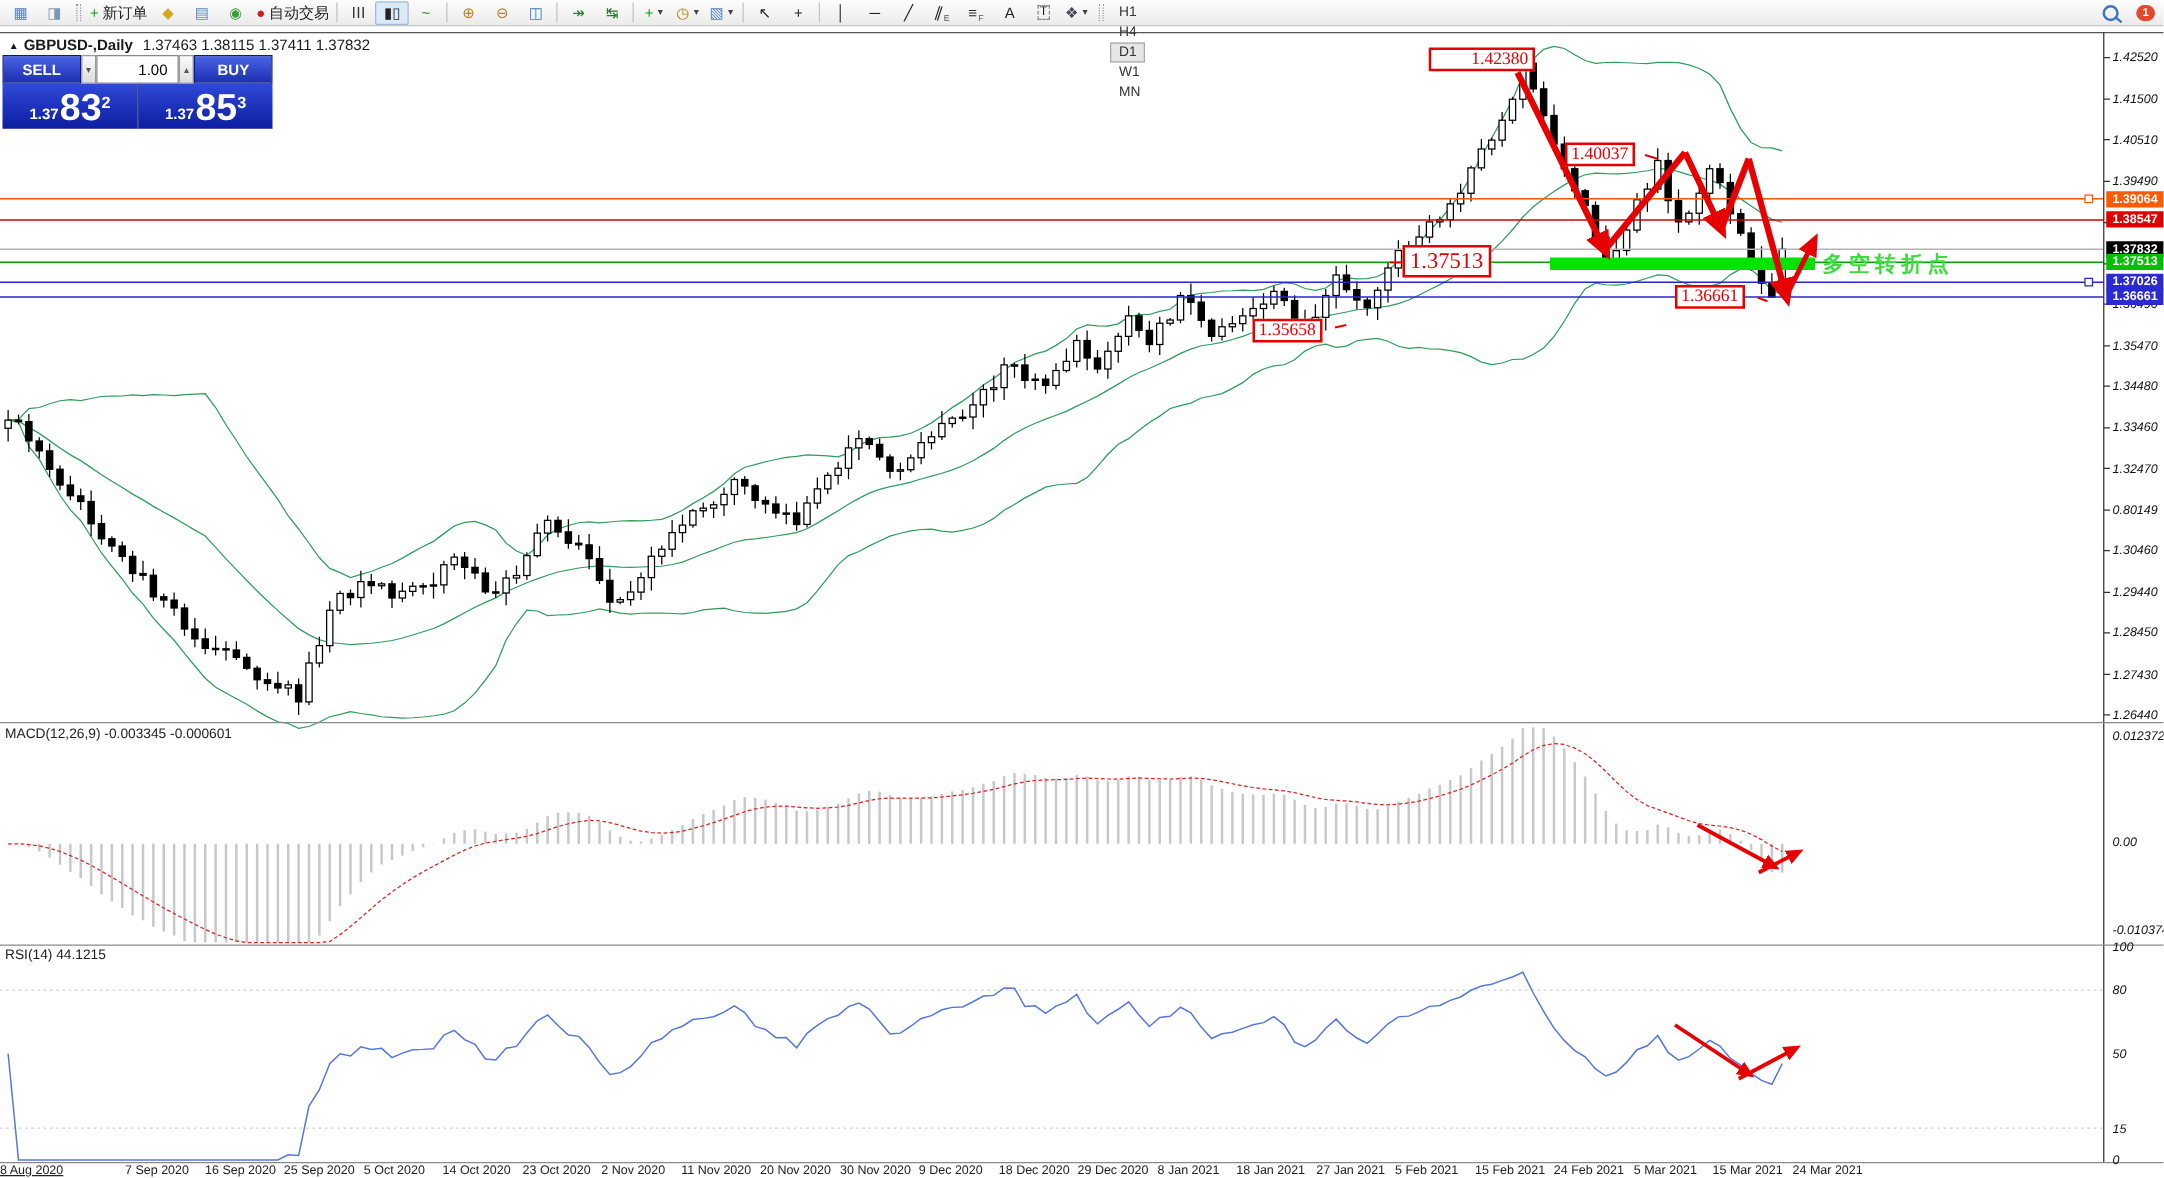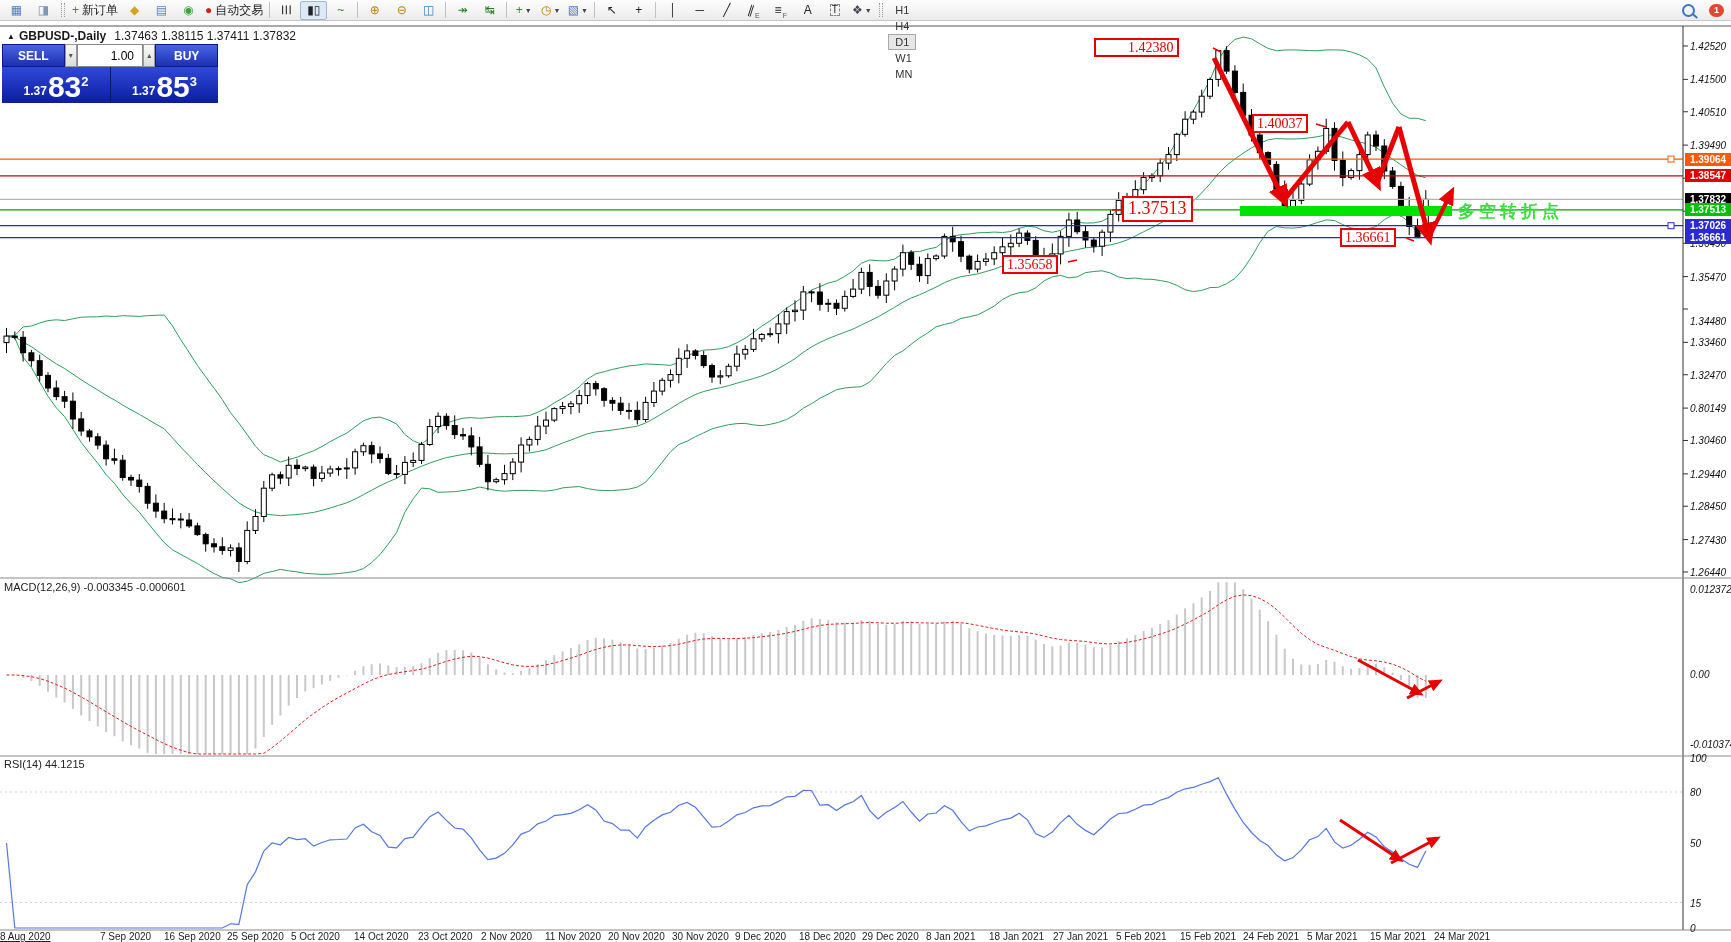--- a/index.html
+++ b/index.html
@@ -796,21 +796,21 @@
   <div class="panel-lbl" style="top:758px;">RSI(14) 44.1215</div>
   <div class="cn-note" style="left: 1458px; top: 200px; color: rgb(59, 220, 59);">多空转折点</div>
 <div style="top:41px;" class="axis-lbl">1.42520</div>
     <div style="top:74px;" class="axis-lbl">1.41500</div>
     <div style="top:107px;" class="axis-lbl">1.40510</div>
     <div style="top:140px;" class="axis-lbl">1.39490</div>
     <div style="top:173px;" class="axis-lbl">1.38480</div>
     <div style="top:206px;" class="axis-lbl">1.37470</div>
     <div style="top:238px;" class="axis-lbl">1.36490</div>
     <div style="top:272px;" class="axis-lbl">1.35470</div>
-    <div style="top:316px;" class="axis-lbl">1.34480</div>
+    <div style="top:304px;" class="axis-lbl">1.34480</div>
     <div style="top:337px;" class="axis-lbl">1.33460</div>
     <div style="top:370px;" class="axis-lbl">1.32470</div>
     <div style="top:403px;" class="axis-lbl">0.80149</div>
     <div style="top:435px;" class="axis-lbl">1.30460</div>
     <div style="top:469px;" class="axis-lbl">1.29440</div>
     <div style="top:501px;" class="axis-lbl">1.28450</div>
     <div style="top:535px;" class="axis-lbl">1.27430</div>
     <div style="top:567px;" class="axis-lbl">1.26440</div>
     <div style="top:153px;background:#ff5a00;" class="tag">1.39064</div>
     <div style="top:169px;background:#e00000;" class="tag">1.38547</div>
@@ -842,18 +842,18 @@
     <div style="left:862px;" class="date-lbl">29 Dec 2020</div>
     <div style="left:926px;" class="date-lbl">8 Jan 2021</div>
     <div style="left:989px;" class="date-lbl">18 Jan 2021</div>
     <div style="left:1053px;" class="date-lbl">27 Jan 2021</div>
     <div style="left:1116px;" class="date-lbl">5 Feb 2021</div>
     <div style="left:1180px;" class="date-lbl">15 Feb 2021</div>
     <div style="left:1243px;" class="date-lbl">24 Feb 2021</div>
     <div style="left:1307px;" class="date-lbl">5 Mar 2021</div>
     <div style="left:1370px;" class="date-lbl">15 Mar 2021</div>
     <div style="left:1434px;" class="date-lbl">24 Mar 2021</div>
-    <div style="left:1094px;top:38px;padding-left:32px;" class="redlbl">1.42380</div>
+    <div style="left:1143px;top:38px;padding-left:32px;" class="redlbl">1.42380</div>
     <div style="left:1252px;top:114px;" class="redlbl">1.40037</div>
     <div style="left:1122px;top:196px;" class="redlbl big">1.37513</div>
     <div style="left:1340px;top:228px;" class="redlbl">1.36661</div>
     <div style="left:1002px;top:255px;" class="redlbl">1.35658</div>
   </div>
 
 </body></html>

